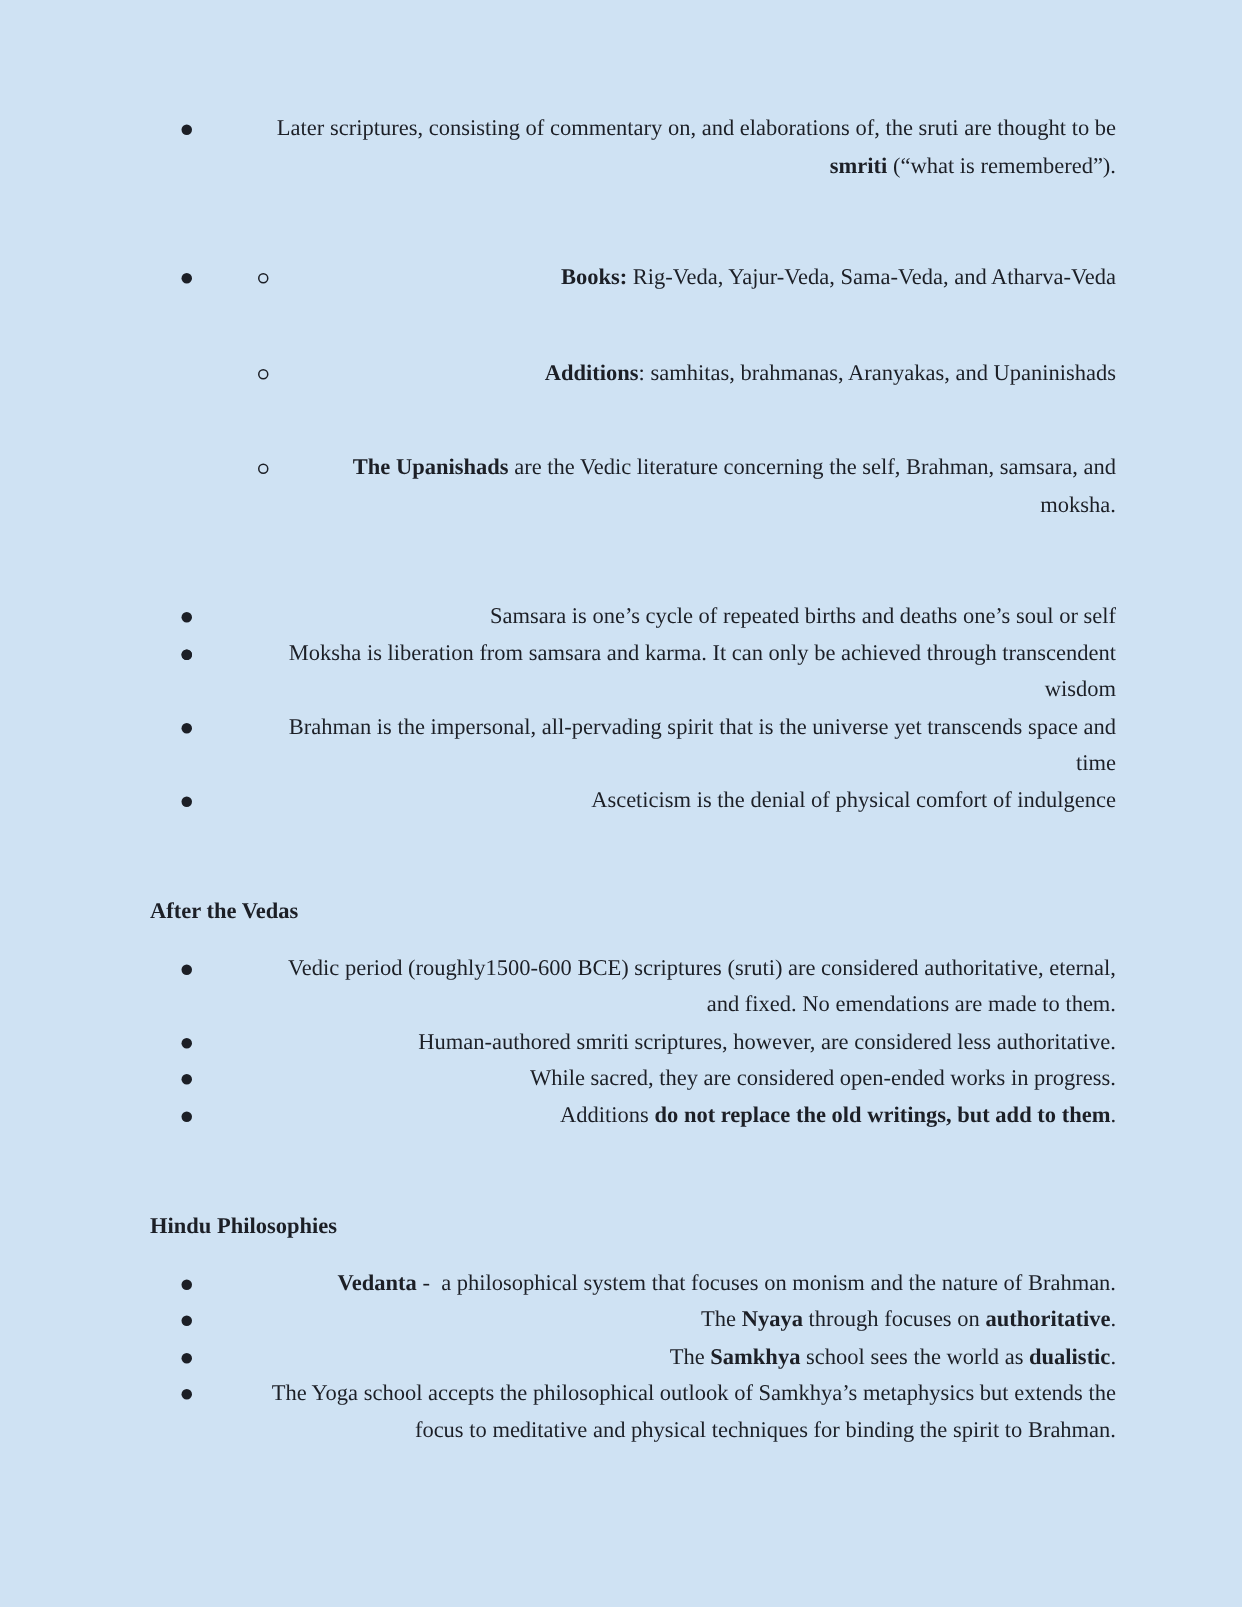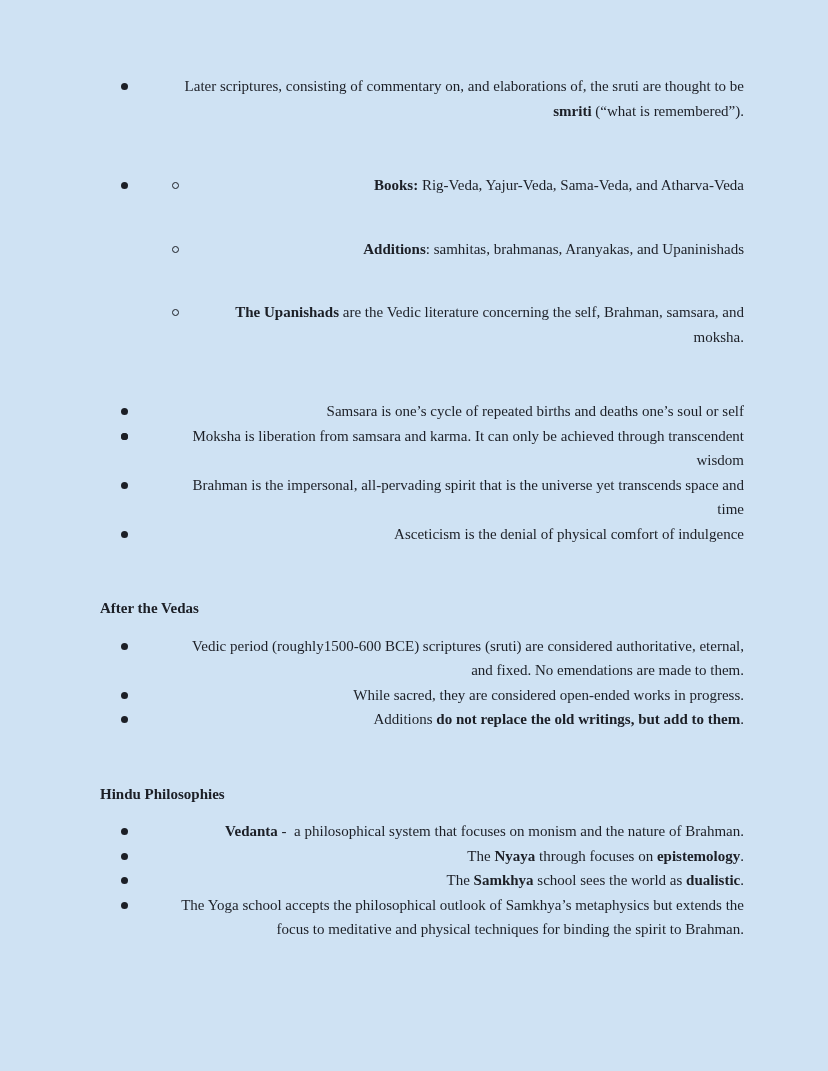--- a/index.html
+++ b/index.html
@@ -70,25 +70,26 @@
         <div class="li lvl1"><span class="bullet b1"></span><span class="li-text"><span> Moksha is liberation from samsara and karma. It can only be achieved through transcendent
 wisdom</span></span></div>
         <div class="li lvl1"><span class="bullet b1"></span><span class="li-text"><span> Brahman is the impersonal, all-pervading spirit that is the universe yet transcends space and
 time</span></span></div>
         <div class="li lvl1"><span class="bullet b1"></span><span class="li-text"><span>Asceticism is the denial of physical comfort of indulgence</span></span></div>
       </div>
       <p class="heading">After the Vedas</p>
       <div class="list">
         <div class="li lvl1"><span class="bullet b1"></span><span class="li-text"><span>Vedic period (roughly1500-600 BCE) scriptures (sruti) are considered authoritative, eternal,
 and fixed. No emendations are made to them.</span></span></div>
+        <div class="li lvl1"><span class="bullet b1"></span><span class="li-text"><span>Human-authored smriti scriptures, however, are considered less authoritative.</span></span></div>
         <div class="li lvl1"><span class="bullet b1"></span><span class="li-text"><span>While sacred, they are considered open-ended works in progress.</span></span></div>
         <div class="li lvl1"><span class="bullet b1"></span><span class="li-text"><span>Additions </span><span class="bold">do not replace the old writings, but add to them</span><span>.</span></span></div>
       </div>
       <p class="heading">Hindu Philosophies</p>
       <div class="list">
         <div class="li lvl1"><span class="bullet b1"></span><span class="li-text"><span class="bold">Vedanta</span><span> -  a philosophical system that focuses on monism and the nature of Brahman.</span></span></div>
-        <div class="li lvl1"><span class="bullet b1"></span><span class="li-text"><span>The </span><span class="bold">Nyaya</span><span> through focuses on </span><span class="bold">epistemology</span><span>.</span></span></div>
+        <div class="li lvl1"><span class="bullet b1"></span><span class="li-text"><span>The </span><span class="bold">Nyaya</span><span> through focuses on </span><span class="bold">authoritative</span><span>.</span></span></div>
         <div class="li lvl1"><span class="bullet b1"></span><span class="li-text"><span>The </span><span class="bold">Samkhya</span><span> school sees the world as </span><span class="bold">dualistic</span><span>.</span></span></div>
         <div class="li lvl1"><span class="bullet b1"></span><span class="li-text"><span>The Yoga school accepts the philosophical outlook of Samkhya’s metaphysics but extends the
 focus to meditative and physical techniques for binding the spirit to Brahman.</span></span></div>
       </div>
     </div>
 </div>
 
 </body></html>

